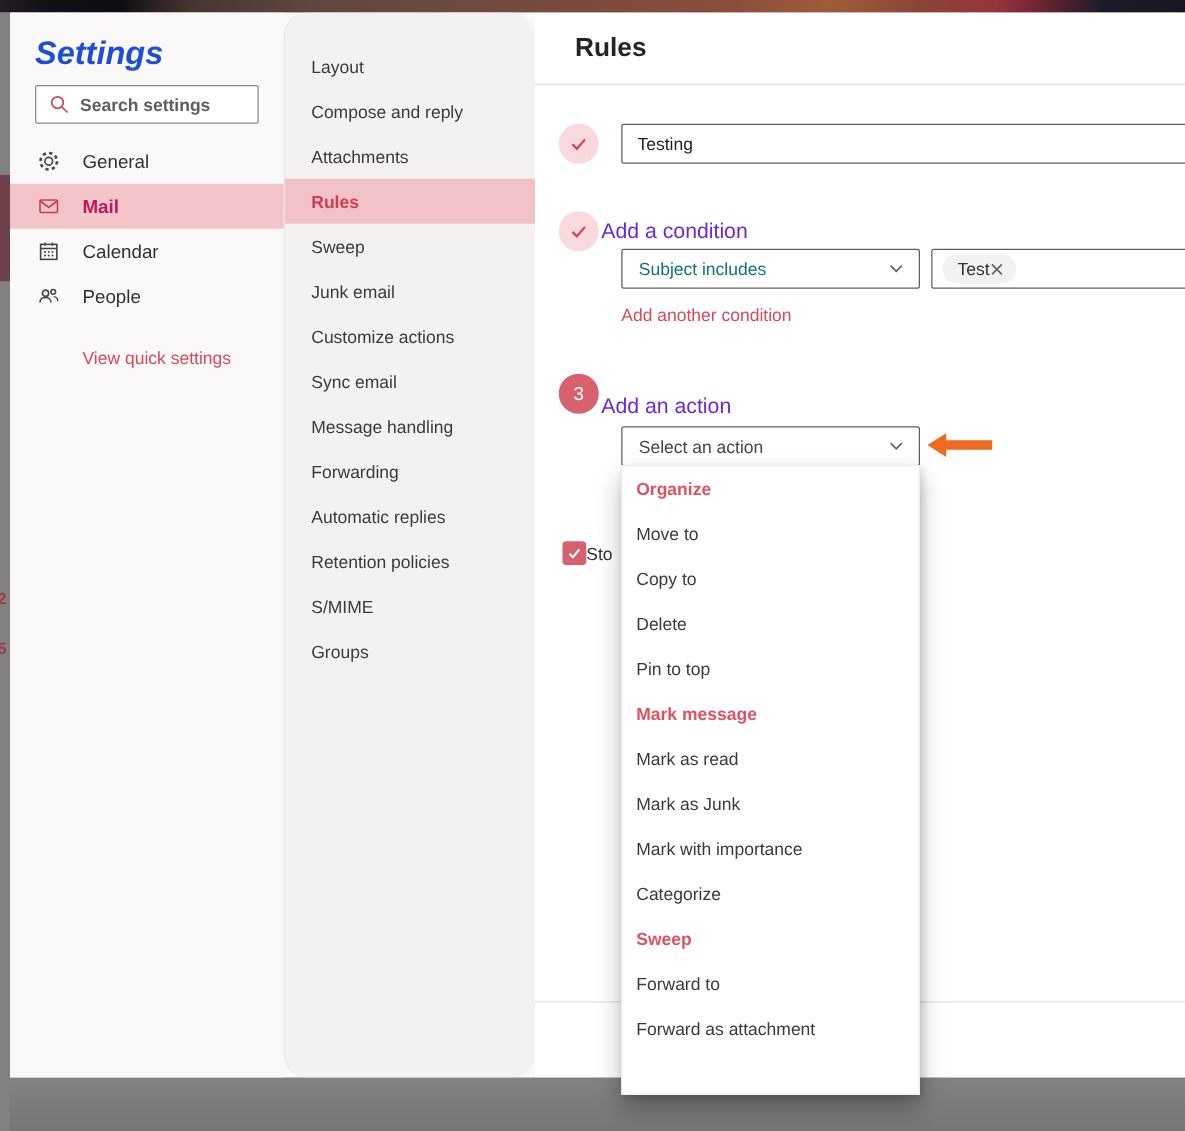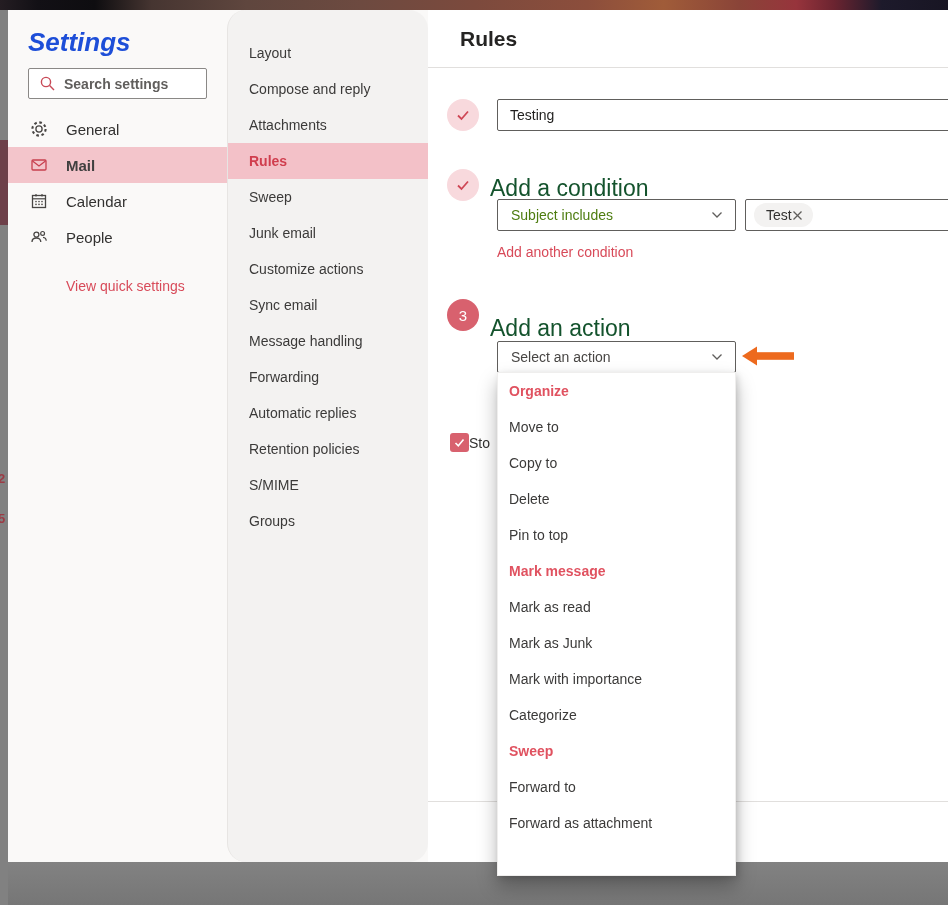--- a/index.html
+++ b/index.html
@@ -24,21 +24,21 @@
   .settings-sidebar { position:absolute; left:0; top:0; width:219px; height:100%; background:#faf9f8; }
   .settings-title { position:absolute; left:20px; top:17px; font-size:26px; font-weight:600; color:#1d4ed8;font-style:italic; }
   .search-box { position:absolute; left:20px; top:58px; width:179px; height:31px;
     background:#fff; border:1px solid #8a8886; border-radius:2px; display:flex; align-items:center; }
   .search-box svg { margin:0 8px 0 10px; flex:0 0 auto; }
   .search-ph { font-size:14px; color:#605e5c;font-weight:bold; }
   .side-item { position:absolute; left:0; width:219px; height:36px; display:flex; align-items:center; cursor:pointer; }
   .side-item .ic { width:18px; height:18px; margin-left:22px; flex:0 0 auto; }
   .side-item .lbl { margin-left:18px; font-size:15px; color:#323130; }
   .side-item.selected { background:#f3c5cb; }
-  .side-item.selected .lbl { color:#404040; font-weight:600; }
+  .side-item.selected .lbl { color:#be185d; font-weight:600; }
   .quick-link { position:absolute; left:58px; top:268px; font-size:14px; color:#d84a59; cursor:pointer; }
 
   .mail-nav { position:absolute; left:219px; top:0; width:201px; height:100%;
     background:#f3f2f1; border-left:1px solid #e7e5e3;border-radius:19px; }
   .nav-row { position:absolute; left:0; width:201px; height:36px; display:flex; align-items:center;
     padding-left:21px; font-size:14px; color:#3b3a39; cursor:pointer; }
   .nav-row.selected { background:#f3c1c8; color:#d03e4e; font-weight:600; }
 
   
   .rules-pane { position:absolute; left:428px; top:10px; width:520px; height:852px;
@@ -49,21 +49,21 @@
 
   .step-circle { position:absolute; width:32px; height:32px; border-radius:50%;
     background:#f8d9dd; display:flex; align-items:center; justify-content:center; }
   .step-badge { position:absolute; width:32px; height:32px; border-radius:50%;
     background:#d8616e; color:#fff; font-size:15px; display:flex; align-items:center; justify-content:center; }
 
   .name-input { position:absolute; left:69px; top:89px; width:460px; height:32px;
     border:1px solid #605e5c; border-radius:2px; background:#fff; padding:0 12px;
     font-family:"Liberation Sans",sans-serif; font-size:14px; color:#201f1e; outline:none; }
 
-  .step-label { position:absolute; left:62px; font-size:23px; color:#14532d; }
+  .step-label { position:absolute; left:53px; font-size:17px; color:#6d28d9; }
 
   .select-box { position:absolute; height:32px; border:1px solid #605e5c; border-radius:2px;
     background:#fff; display:flex; align-items:center; justify-content:space-between;
     padding:0 12px 0 13px; font-size:14px; cursor:pointer; }
   .select-box .sel-text { color:#484644; }
 
   .value-box { position:absolute; left:317px; top:189px; width:212px; height:32px;
     border:1px solid #605e5c; border-radius:2px; background:#fff; display:flex; align-items:center;
     padding-left:8px; }
   .tag-pill { display:flex; align-items:center; background:#f3f2f1; border-radius:13px;
@@ -187,21 +187,21 @@
     <input class="name-input" value="Testing" style="">
 
     <div class="step-circle" style="left:19px; top:159px;">
       <svg width="16" height="16" viewBox="0 0 16 16">
         <polyline points="3,8.5 6.5,12 13,4.5" fill="none" stroke="#cf4756" stroke-width="1.8"></polyline>
       </svg>
     </div>
     <div class="step-label" style="top:165px;">Add a condition</div>
 
     <div class="select-box" style="left:69px; top:189px; width:239px;">
-      <span class="sel-text" style="color:#4d7c0f;">Subject includes</span>
+      <span class="sel-text" style="color:#0f766e;">Subject includes</span>
       <svg width="12" height="8" viewBox="0 0 12 8">
         <polyline points="1.5,1.5 6,6 10.5,1.5" fill="none" stroke="#605e5c" stroke-width="1.3"></polyline>
       </svg>
     </div>
 
     <div class="value-box">
       <div class="tag-pill">
         <span class="tag-text">Test</span>
         <svg width="11" height="11" viewBox="0 0 11 11">
           <line x1="1.5" y1="1.5" x2="9.5" y2="9.5" stroke="#605e5c" stroke-width="1.2"></line>

